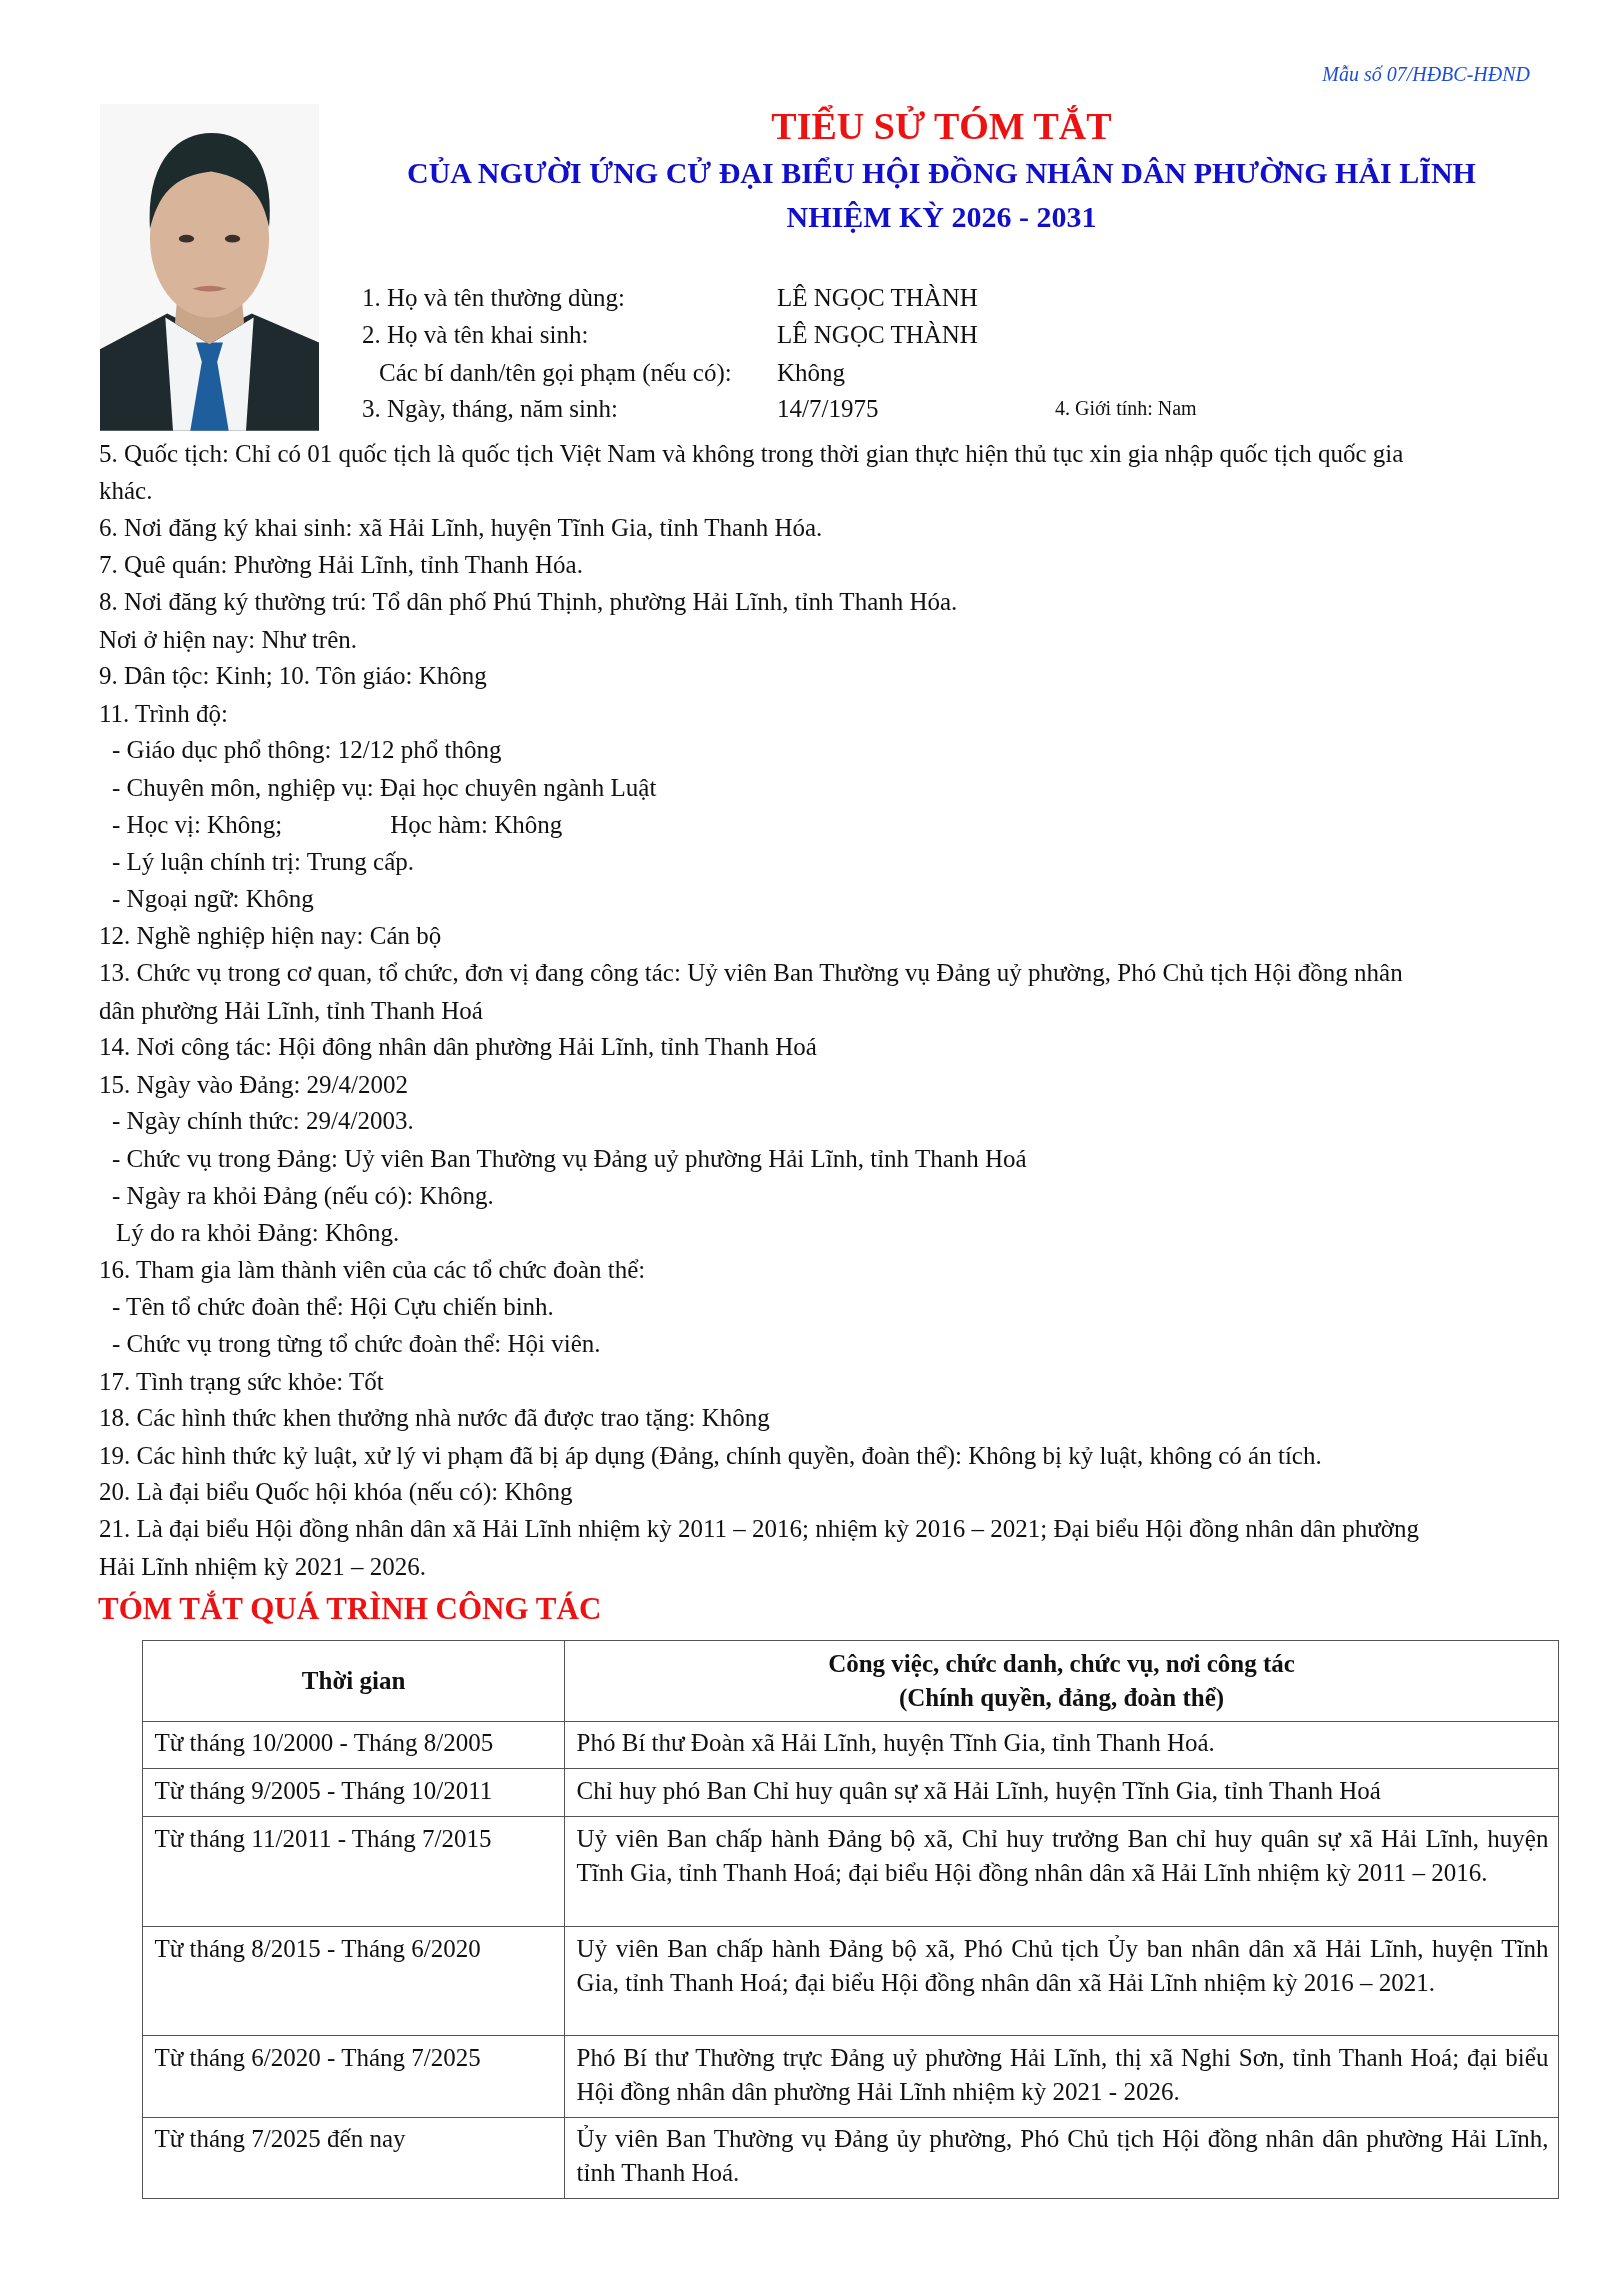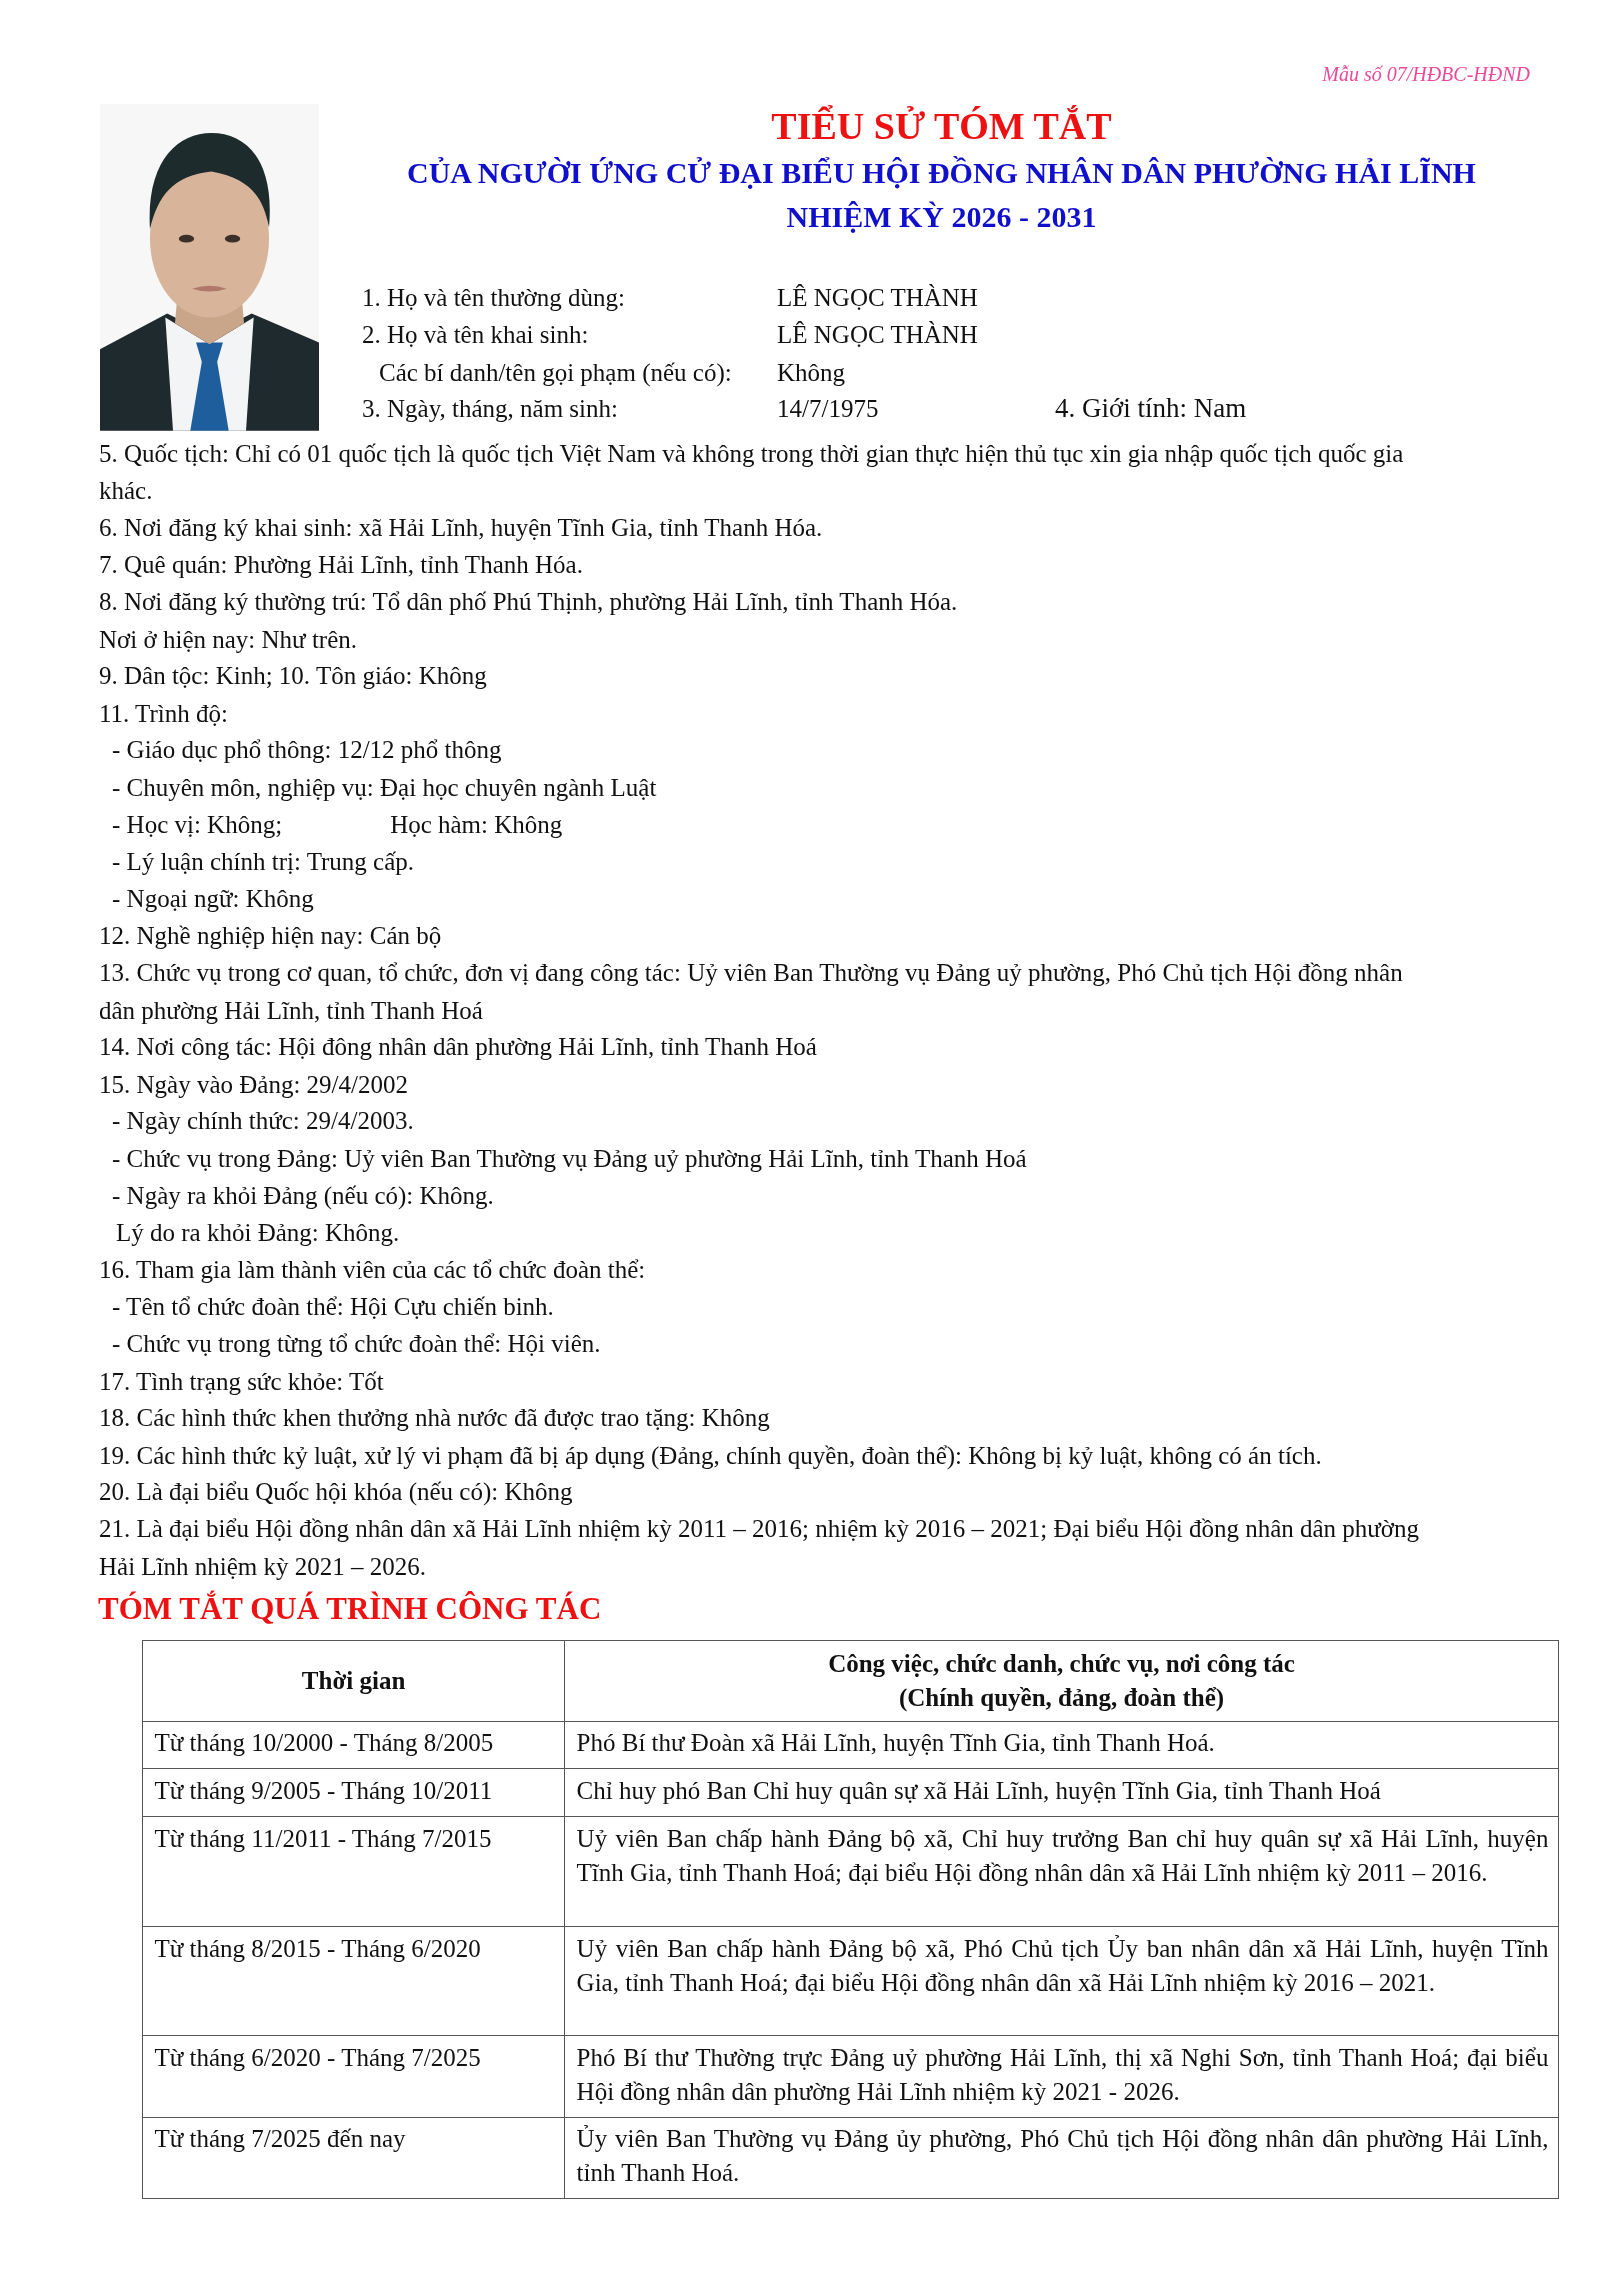--- a/index.html
+++ b/index.html
@@ -1,30 +1,30 @@
 <!DOCTYPE html>
 <html><head>
 <meta charset="utf-8">
 <style>
   html, body { margin: 0; padding: 0; background: #ffffff; }
   body { width: 1618px; height: 2287px; position: relative; overflow: hidden;
          font-family: "Liberation Serif", "DejaVu Serif", serif; color: #111111; }
   .abs { position: absolute; white-space: nowrap; }
-  .form-code { top: 63px; right: 88px; font-size: 20px; font-style: italic; color: #ec4899; }
+  .form-code { top: 63px; right: 88px; font-size: 20px; font-style: italic; color: #1d4ed8; }
   .title-main { top: 104px; left: 0; width: 1883px; text-align: center; font-size: 38px; font-weight: bold; color: #ee1111; }
   .title-sub { top: 156px; left: 0; width: 1883px; text-align: center; font-size: 30px; font-weight: bold; color: #1010cc; }
   .title-term { top: 200px; left: 0; width: 1883px; text-align: center; font-size: 30px; font-weight: bold; color: #1010cc; }
   .photo { position: absolute; left: 100px; top: 104px; width: 219px; height: 327px; overflow: hidden; background: #f6f6f6; }
   .line { position: absolute; left: 99px; white-space: nowrap; font-size: 25px; line-height: 37px; margin-top: 7px; }
   .ind { left: 112px; }
   .ind2 { left: 116px; }
   .hdr-label { position: absolute; left: 362px; font-size: 25px; line-height: 37px; white-space: nowrap; }
   .hdr-label.alias { left: 379px; }
   .hdr-val { position: absolute; left: 777px; font-size: 25px; line-height: 37px; white-space: nowrap; }
-  .hdr-gender { position: absolute; left: 1055px; font-size: 27px; line-height: 37px; white-space: nowrap; }
+  .hdr-gender { position: absolute; left: 1055px; font-size: 20px; line-height: 37px; white-space: nowrap; }
   .table-title { position: absolute; top: 1591px; left: 98px; width: 1416px; 
                  font-size: 31px; font-weight: bold; color: #ee1111; }
   table.work { position: absolute; top: 1640px; left: 98px; width: 1417px; border-collapse: collapse;
                font-size: 25px; line-height: 34px; margin-left: 44px; }
   table.work th, table.work td { border: 1.9px solid #555; vertical-align: top; padding: 4.8px 9.6px 7.7px 11.5px; }
   table.work th { font-weight: bold; vertical-align: middle; text-align: center; padding: 5.8px 9.6px; }
   table.work td.time { width: 400px; }
   table.work td.desc { text-align: justify; }
   .gap { display: inline-block; width: 108px; }
 </style>

